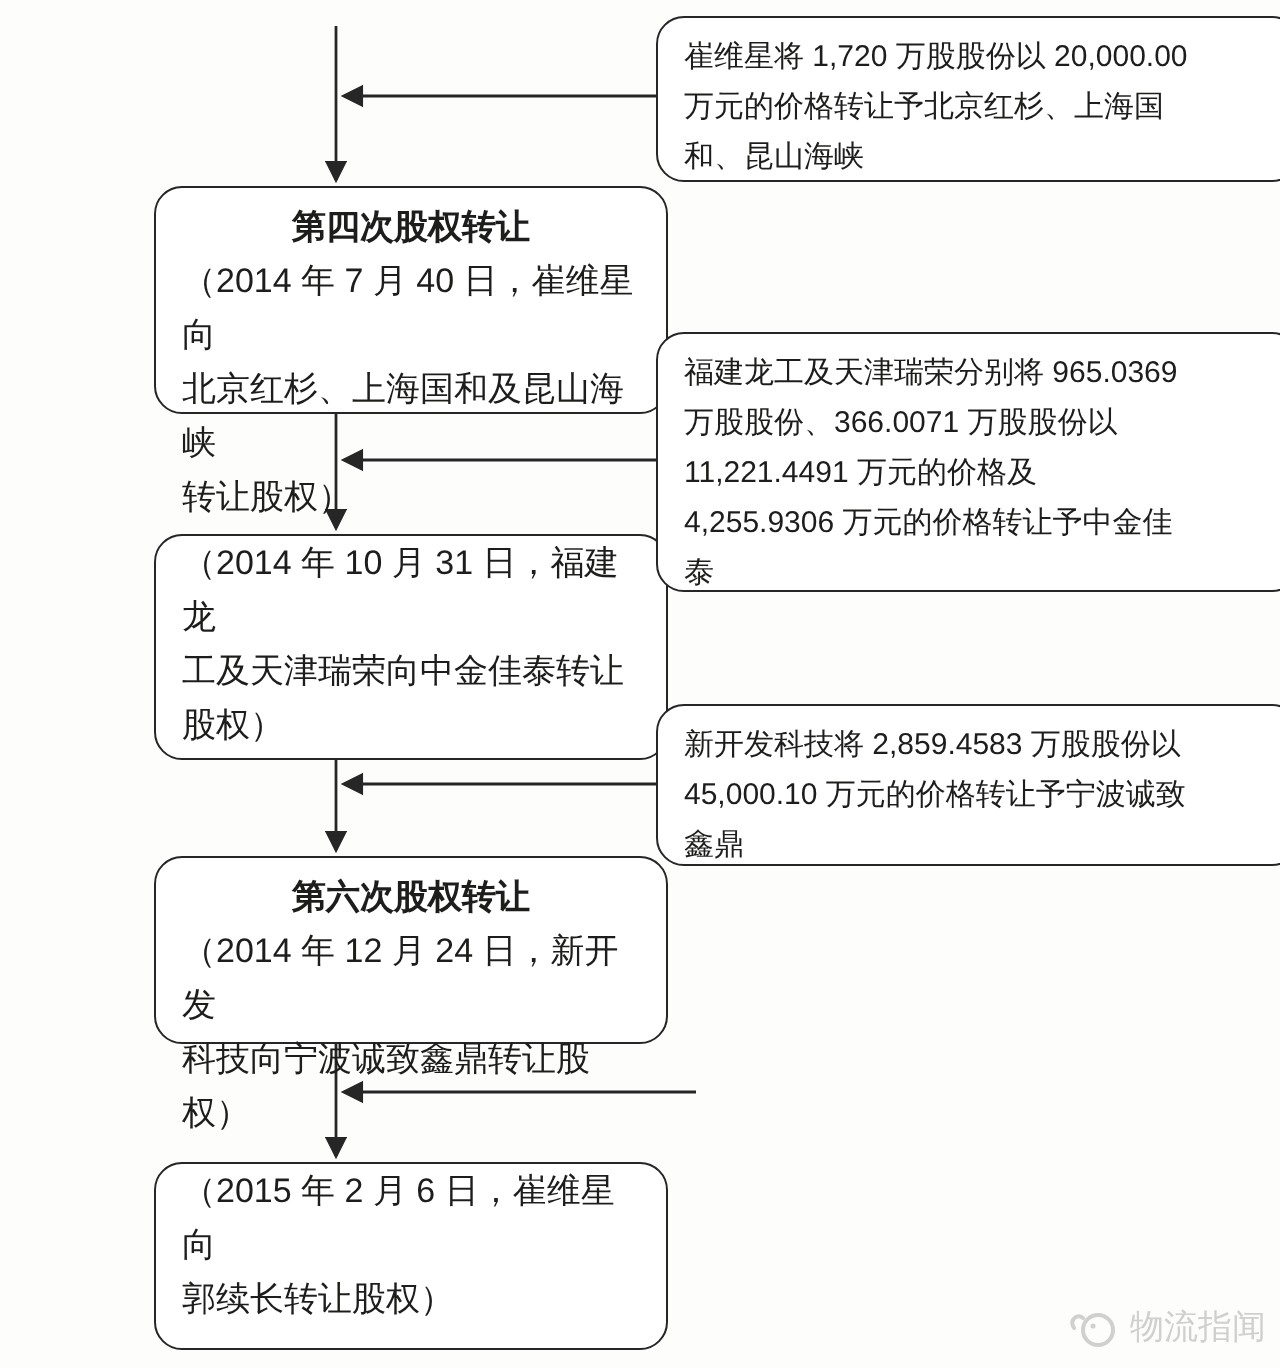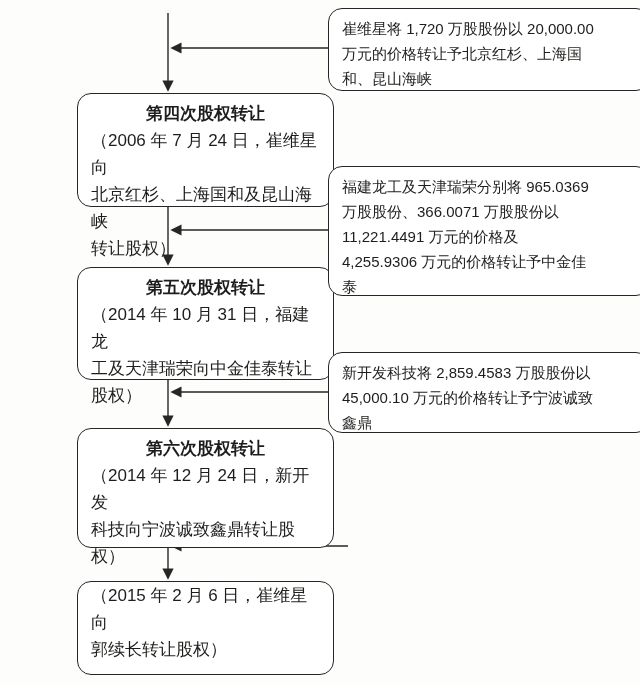--- a/index.html
+++ b/index.html
@@ -89,33 +89,32 @@
     <line x1="168" y1="520" x2="168" y2="578" marker-end="url(#ah)"></line>
 
     <line x1="348" y1="48" x2="172" y2="48" marker-end="url(#ah)"></line>
     <line x1="348" y1="230" x2="172" y2="230" marker-end="url(#ah)"></line>
     <line x1="348" y1="392" x2="172" y2="392" marker-end="url(#ah)"></line>
     <line x1="348" y1="546" x2="172" y2="546" marker-end="url(#ah)"></line>
   </svg>
 
   <div class="box left-box" style="top:93px;height:114px">
     <div class="box-title">第四次股权转让</div>
-    <div class="box-detail">（2006 年 7 月 24 日，崔维星向
+    <div class="box-detail">（2014 年 7 月 40 日，崔维星向
 北京红杉、上海国和及昆山海峡
 转让股权）</div>
   </div>
 
   <div class="box left-box" style="top:267px;height:113px">
-    <div class="box-title">第五次股权转让</div>
     <div class="box-detail">（2014 年 10 月 31 日，福建龙
 工及天津瑞荣向中金佳泰转让
 股权）</div>
   </div>
 
-  <div class="box left-box" style="top:428px;height:120px">
+  <div class="box left-box" style="top:428px;height:94px">
     <div class="box-title">第六次股权转让</div>
     <div class="box-detail">（2014 年 12 月 24 日，新开发
 科技向宁波诚致鑫鼎转让股权）</div>
   </div>
 
   <div class="box left-box" style="top:581px;height:94px">
     <div class="box-detail">（2015 年 2 月 6 日，崔维星向
 郭续长转让股权）</div>
   </div>
 
@@ -133,14 +132,24 @@
 泰</div>
   </div>
 
   <div class="box right-box" style="top:352px;height:81px">
     <div class="box-note">新开发科技将 2,859.4583 万股股份以
 45,000.10 万元的价格转让予宁波诚致
 鑫鼎</div>
   </div>
 
 
+  <div class="watermark">
+    <span>
+      <svg width="28" height="22" viewBox="0 0 28 22">
+        <path d="M3 11 C0.5 7 4.5 3.5 7.5 6" stroke="#d0d0ce" fill="none" stroke-width="2" stroke-linecap="round"></path>
+        <circle cx="15" cy="12" r="7.5" stroke="#d0d0ce" fill="none" stroke-width="2"></circle>
+        <circle cx="12.5" cy="10" r="1.3" fill="#d0d0ce"></circle>
+      </svg>
+    </span>
+    <span>物流指闻</span>
+  </div>
 
 </div>
 
 </body></html>

